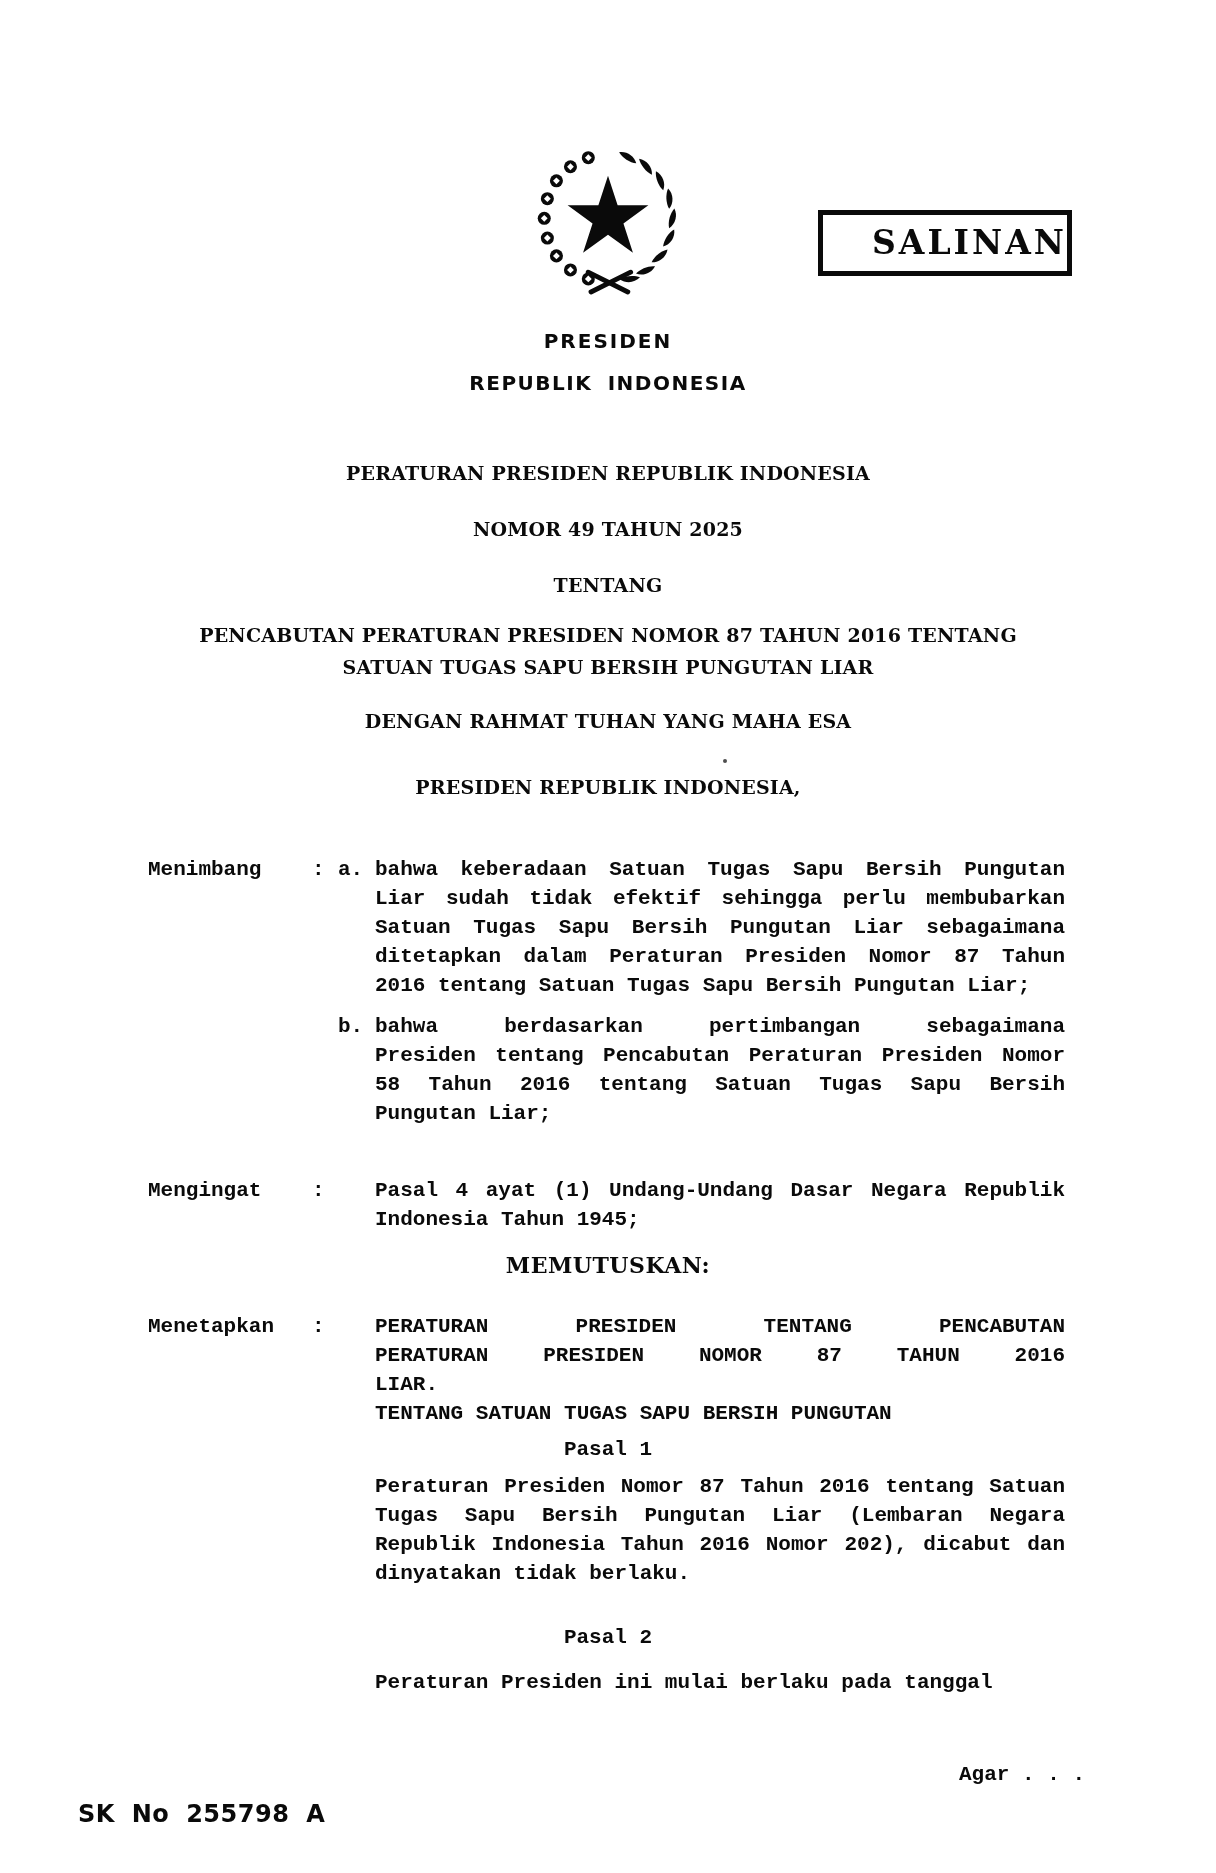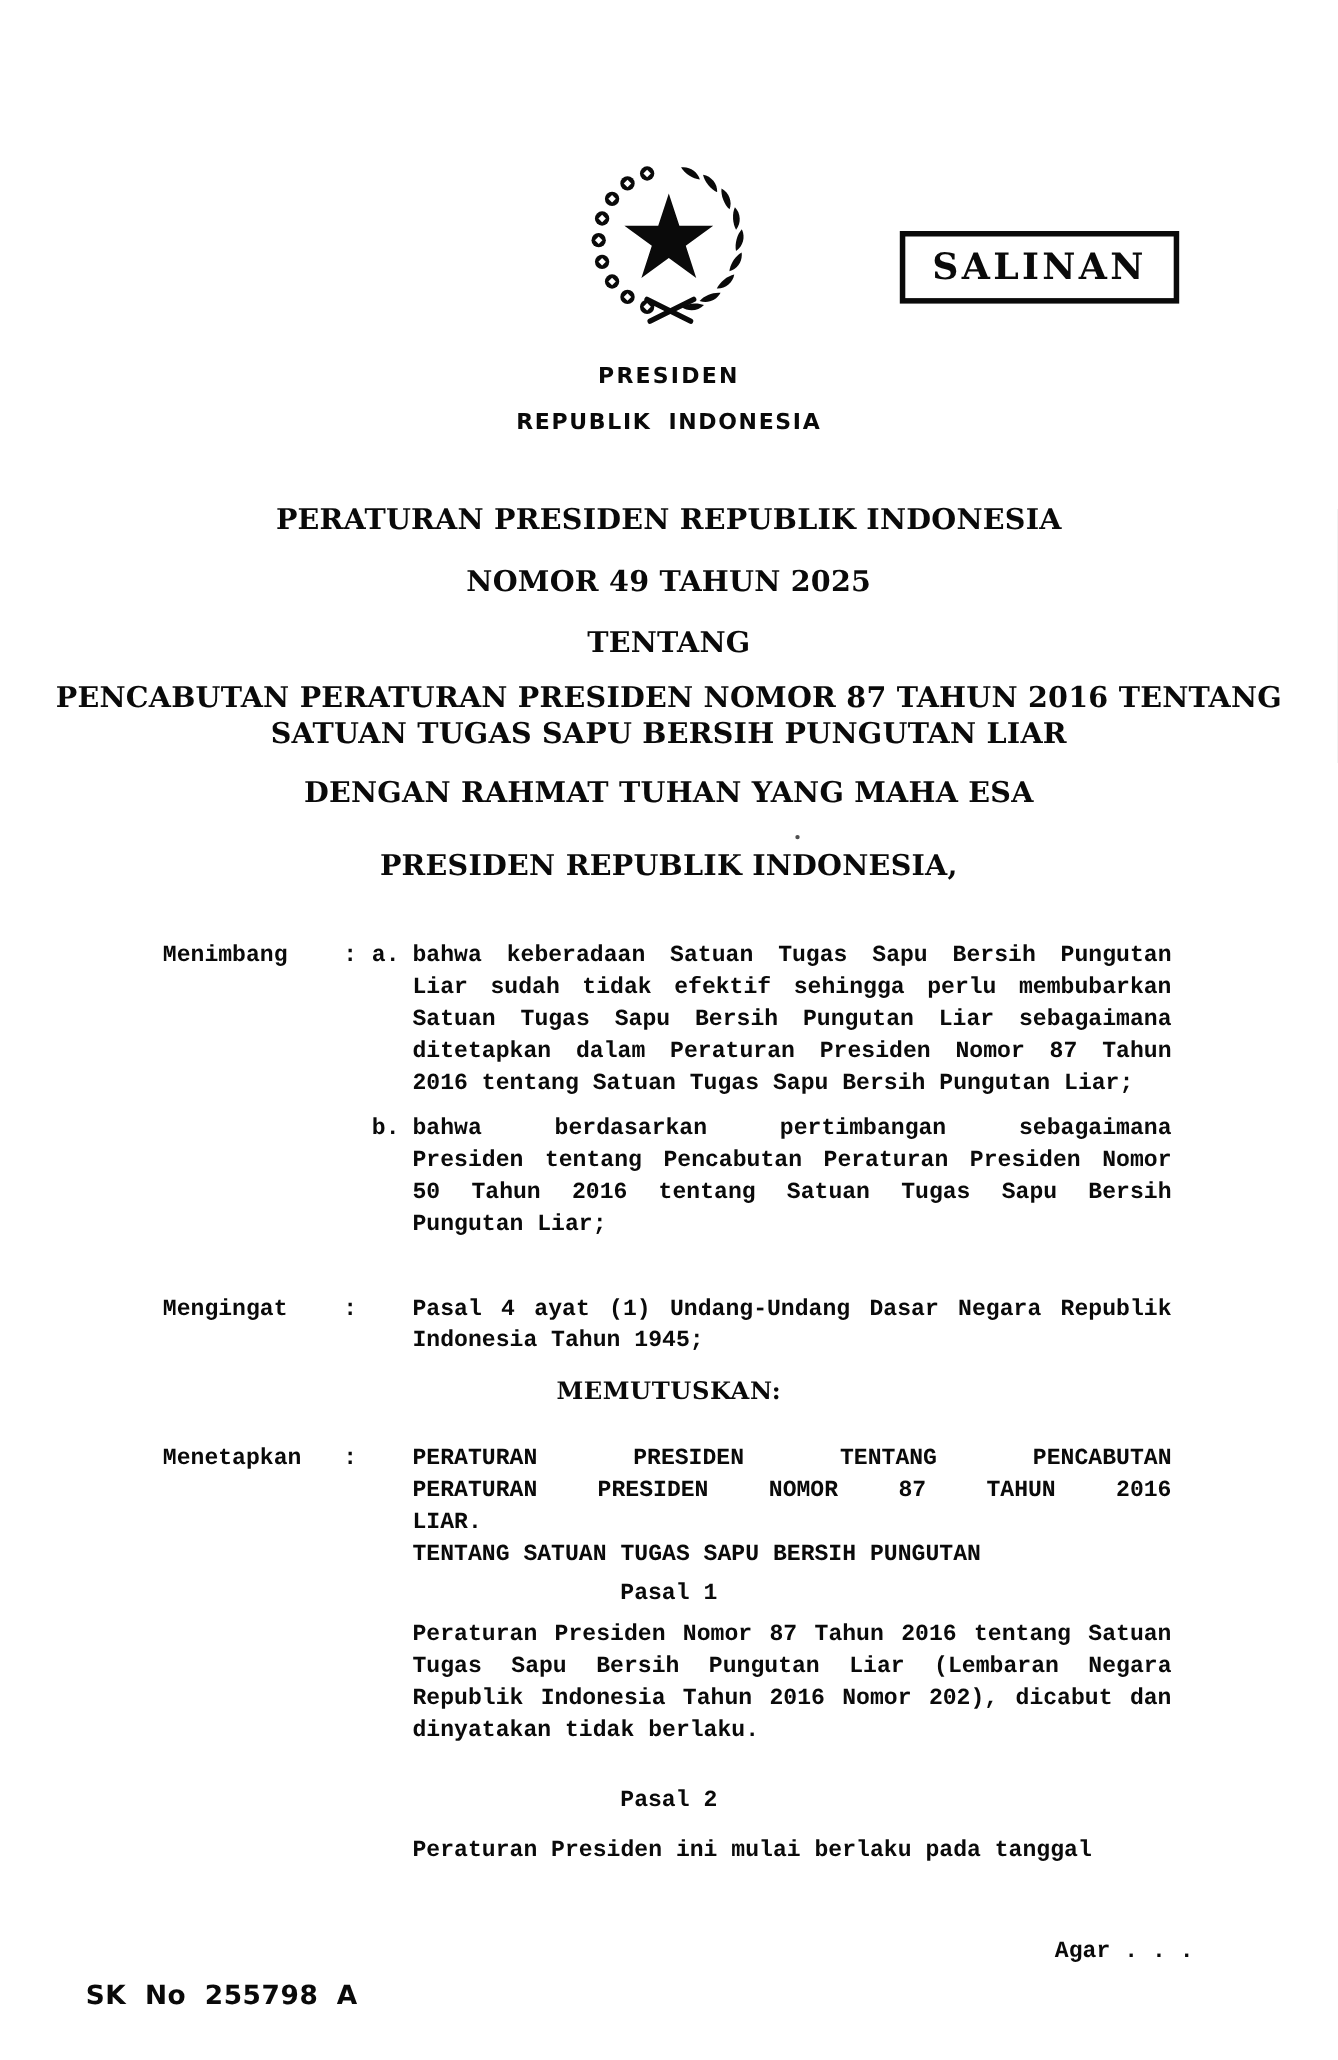--- a/index.html
+++ b/index.html
@@ -10,28 +10,28 @@
     color:#0a0a0a; font-weight:bold;
   }
   .abs { position:absolute; }
   .center { left:0; width:100%; text-align:center; }
   .sans { font-family:"DejaVu Sans","Liberation Sans",sans-serif; }
 
   
   .emblem { position:absolute; left:523px; top:136px; width:170px; height:176px; }
   .stamp {
     position:absolute; left:818px; top:210px; width:244px; height:56px;
-    border:5px solid #0a0a0a; text-align:center; line-height:56px;
+    border:5px solid #0a0a0a; text-align:right; line-height:56px;
     font-size:33px; letter-spacing:3px;
   }
   .lh1 { top:329px; font-size:20px; letter-spacing:2px; }
   .lh2 { top:371px; font-size:20px; letter-spacing:1.5px; word-spacing:7px; }
 
   
-  .title { font-size:26px; line-height:31px; letter-spacing:0.2px; }
+  .title { font-size:19px; line-height:31px; letter-spacing:0.2px; }
   .t1 { top:458px; } .t2 { top:514px; } .t3 { top:570px; }
   .t4a { top:620px; } .t4b { top:652px; }
   .t5 { top:706px; } .t6 { top:772px; }
   .artifact-dot { position:absolute; left:723px; top:759px; width:4px; height:4px;
     background:#222; border-radius:50%; opacity:.8; }
 
   
   .bodytext { font-size:21px; line-height:29px;font-family:Liberation Mono, monospace; }
   .row { position:absolute; left:0; width:100%; }
   .row .rlabel { position:absolute; left:148px; top:0; }
@@ -128,21 +128,21 @@
             <div>Satuan Tugas Sapu Bersih Pungutan Liar sebagaimana</div>
             <div>ditetapkan dalam Peraturan Presiden Nomor 87 Tahun</div>
             <div>2016 tentang Satuan Tugas Sapu Bersih Pungutan Liar;</div>
           </div>
       </div>
       <div class="item">
         <div class="letter">b.</div>
         <div class="jlines">
             <div>bahwa berdasarkan pertimbangan sebagaimana</div>
             <div>Presiden tentang Pencabutan Peraturan Presiden Nomor</div>
-            <div>50 Tahun 2016 tentang Satuan Tugas Sapu Bersih</div>
+            <div>58 Tahun 2016 tentang Satuan Tugas Sapu Bersih</div>
             <div>Pungutan Liar;</div>
           </div>
       </div>
     </div>
   </div>
 
   <div class="row bodytext" style="top:1176px">
     <div class="rlabel">Mengingat</div>
     <div class="rcolon">:</div>
     <div class="rtext jlines">

